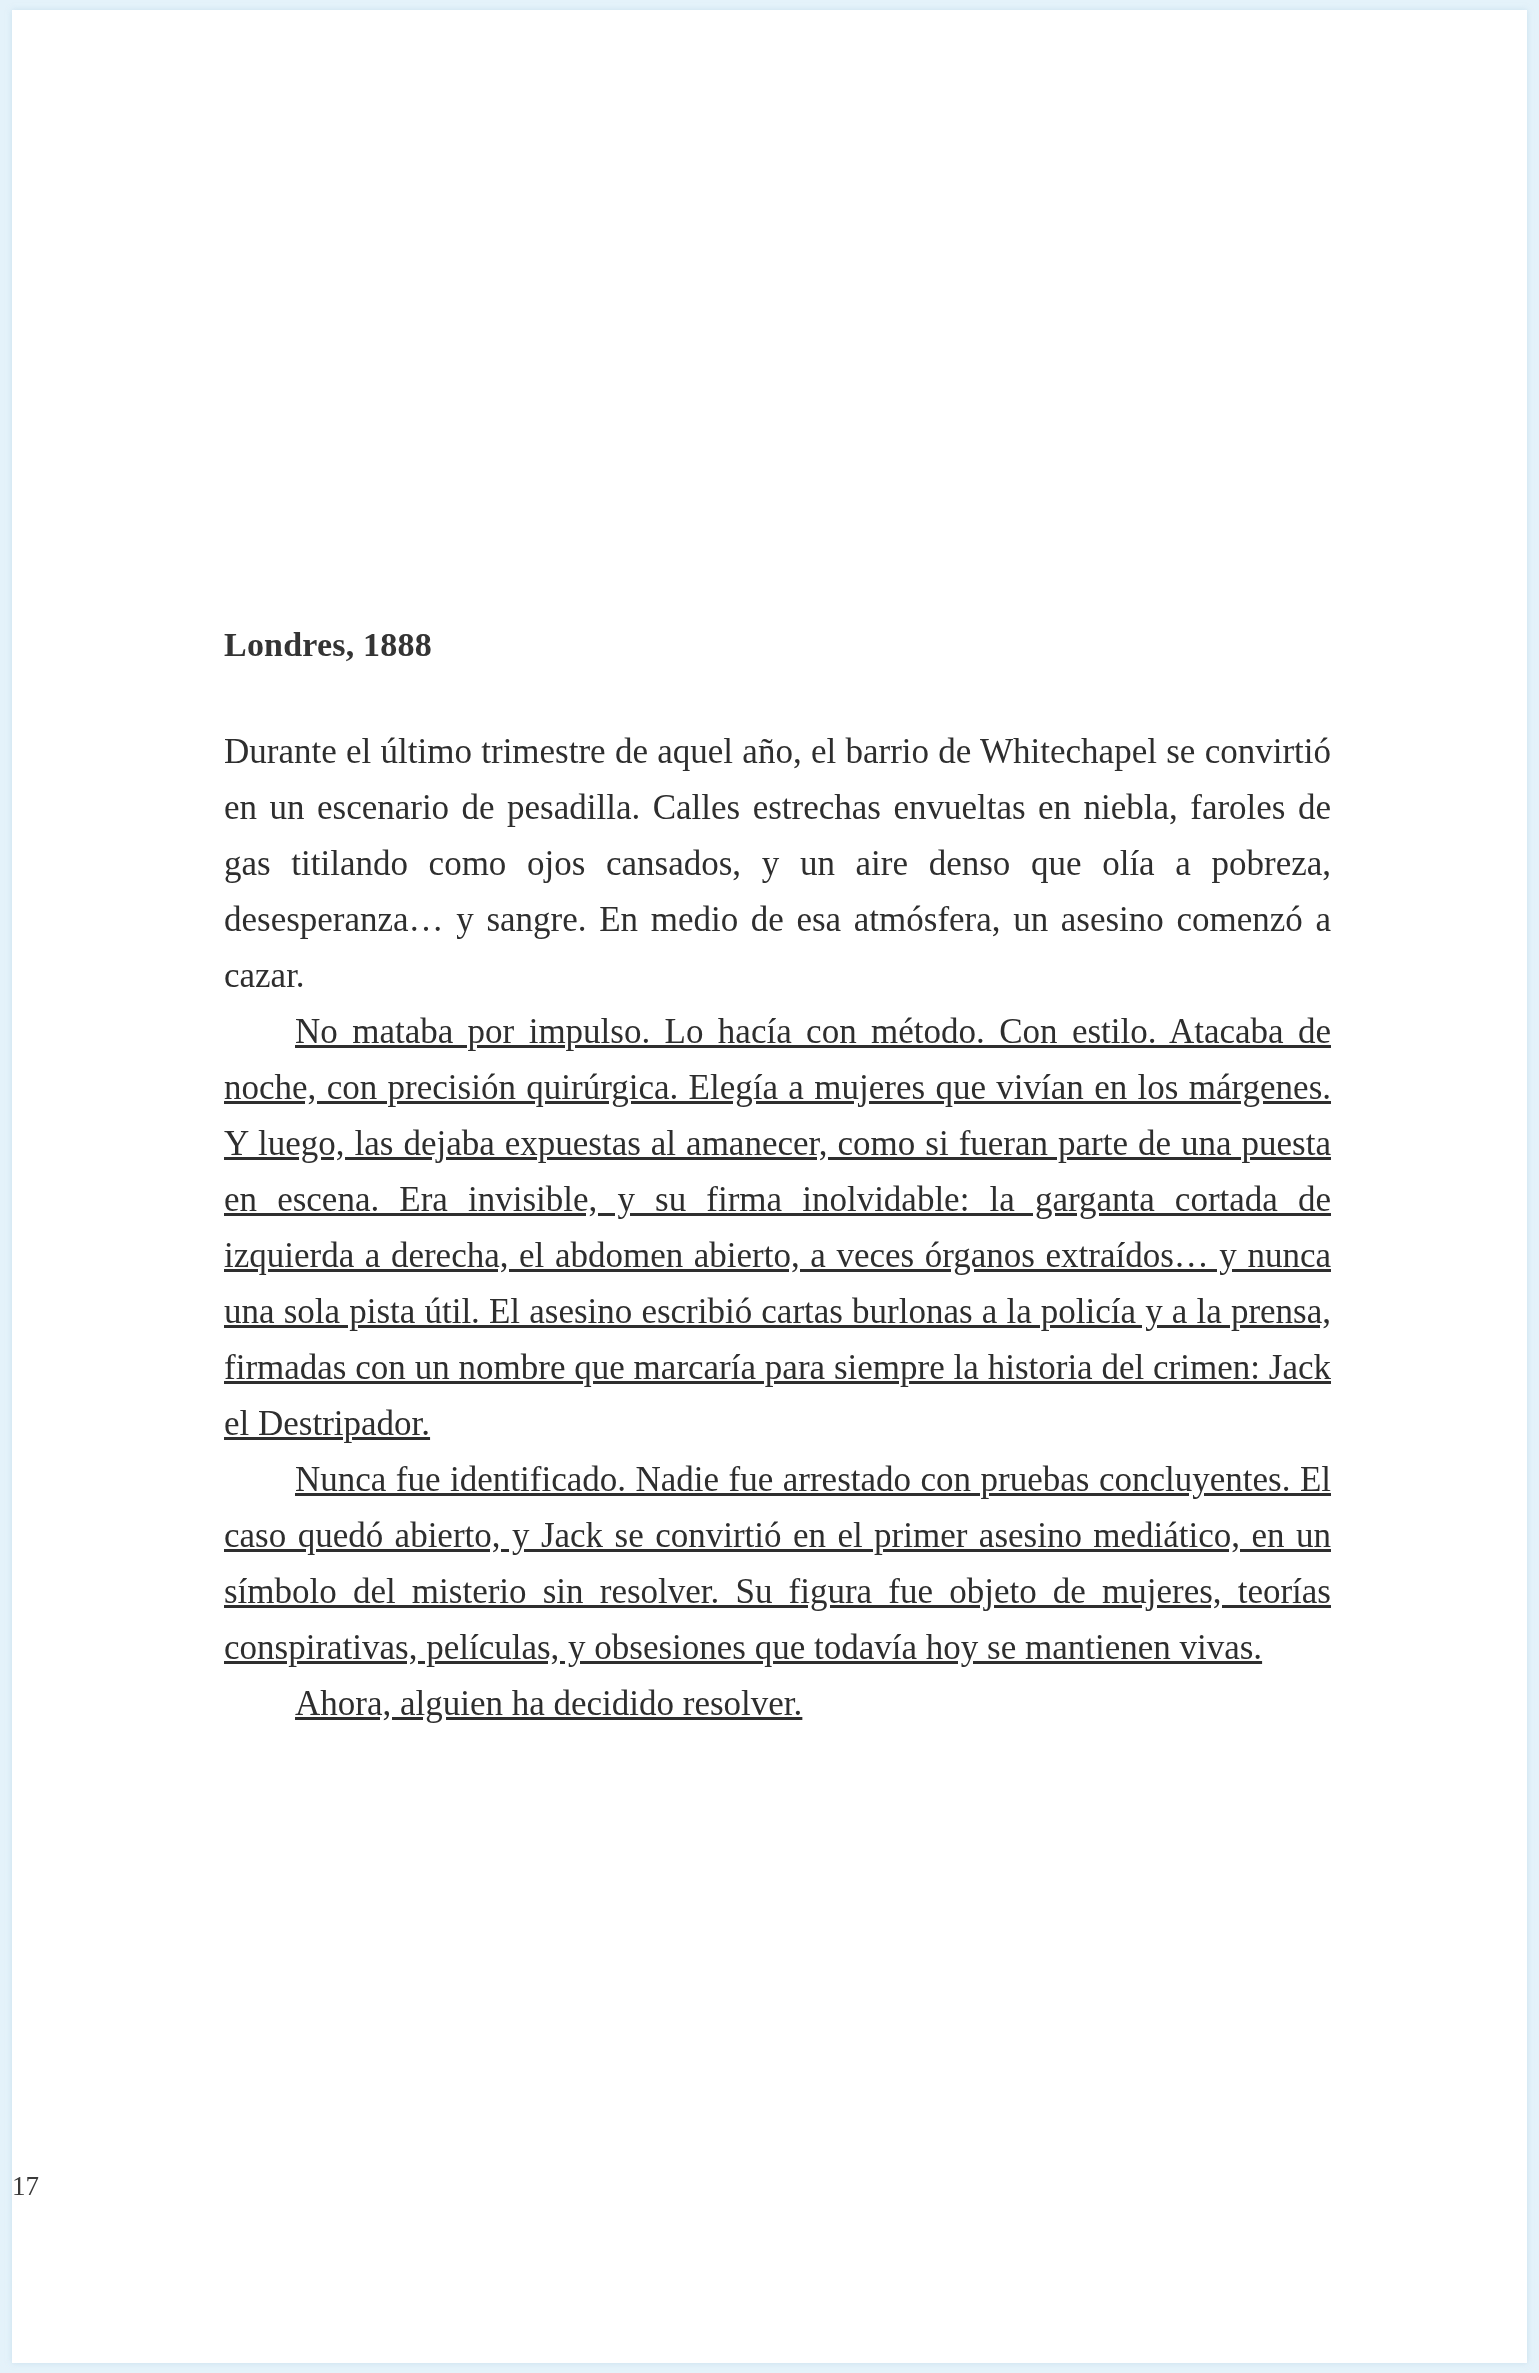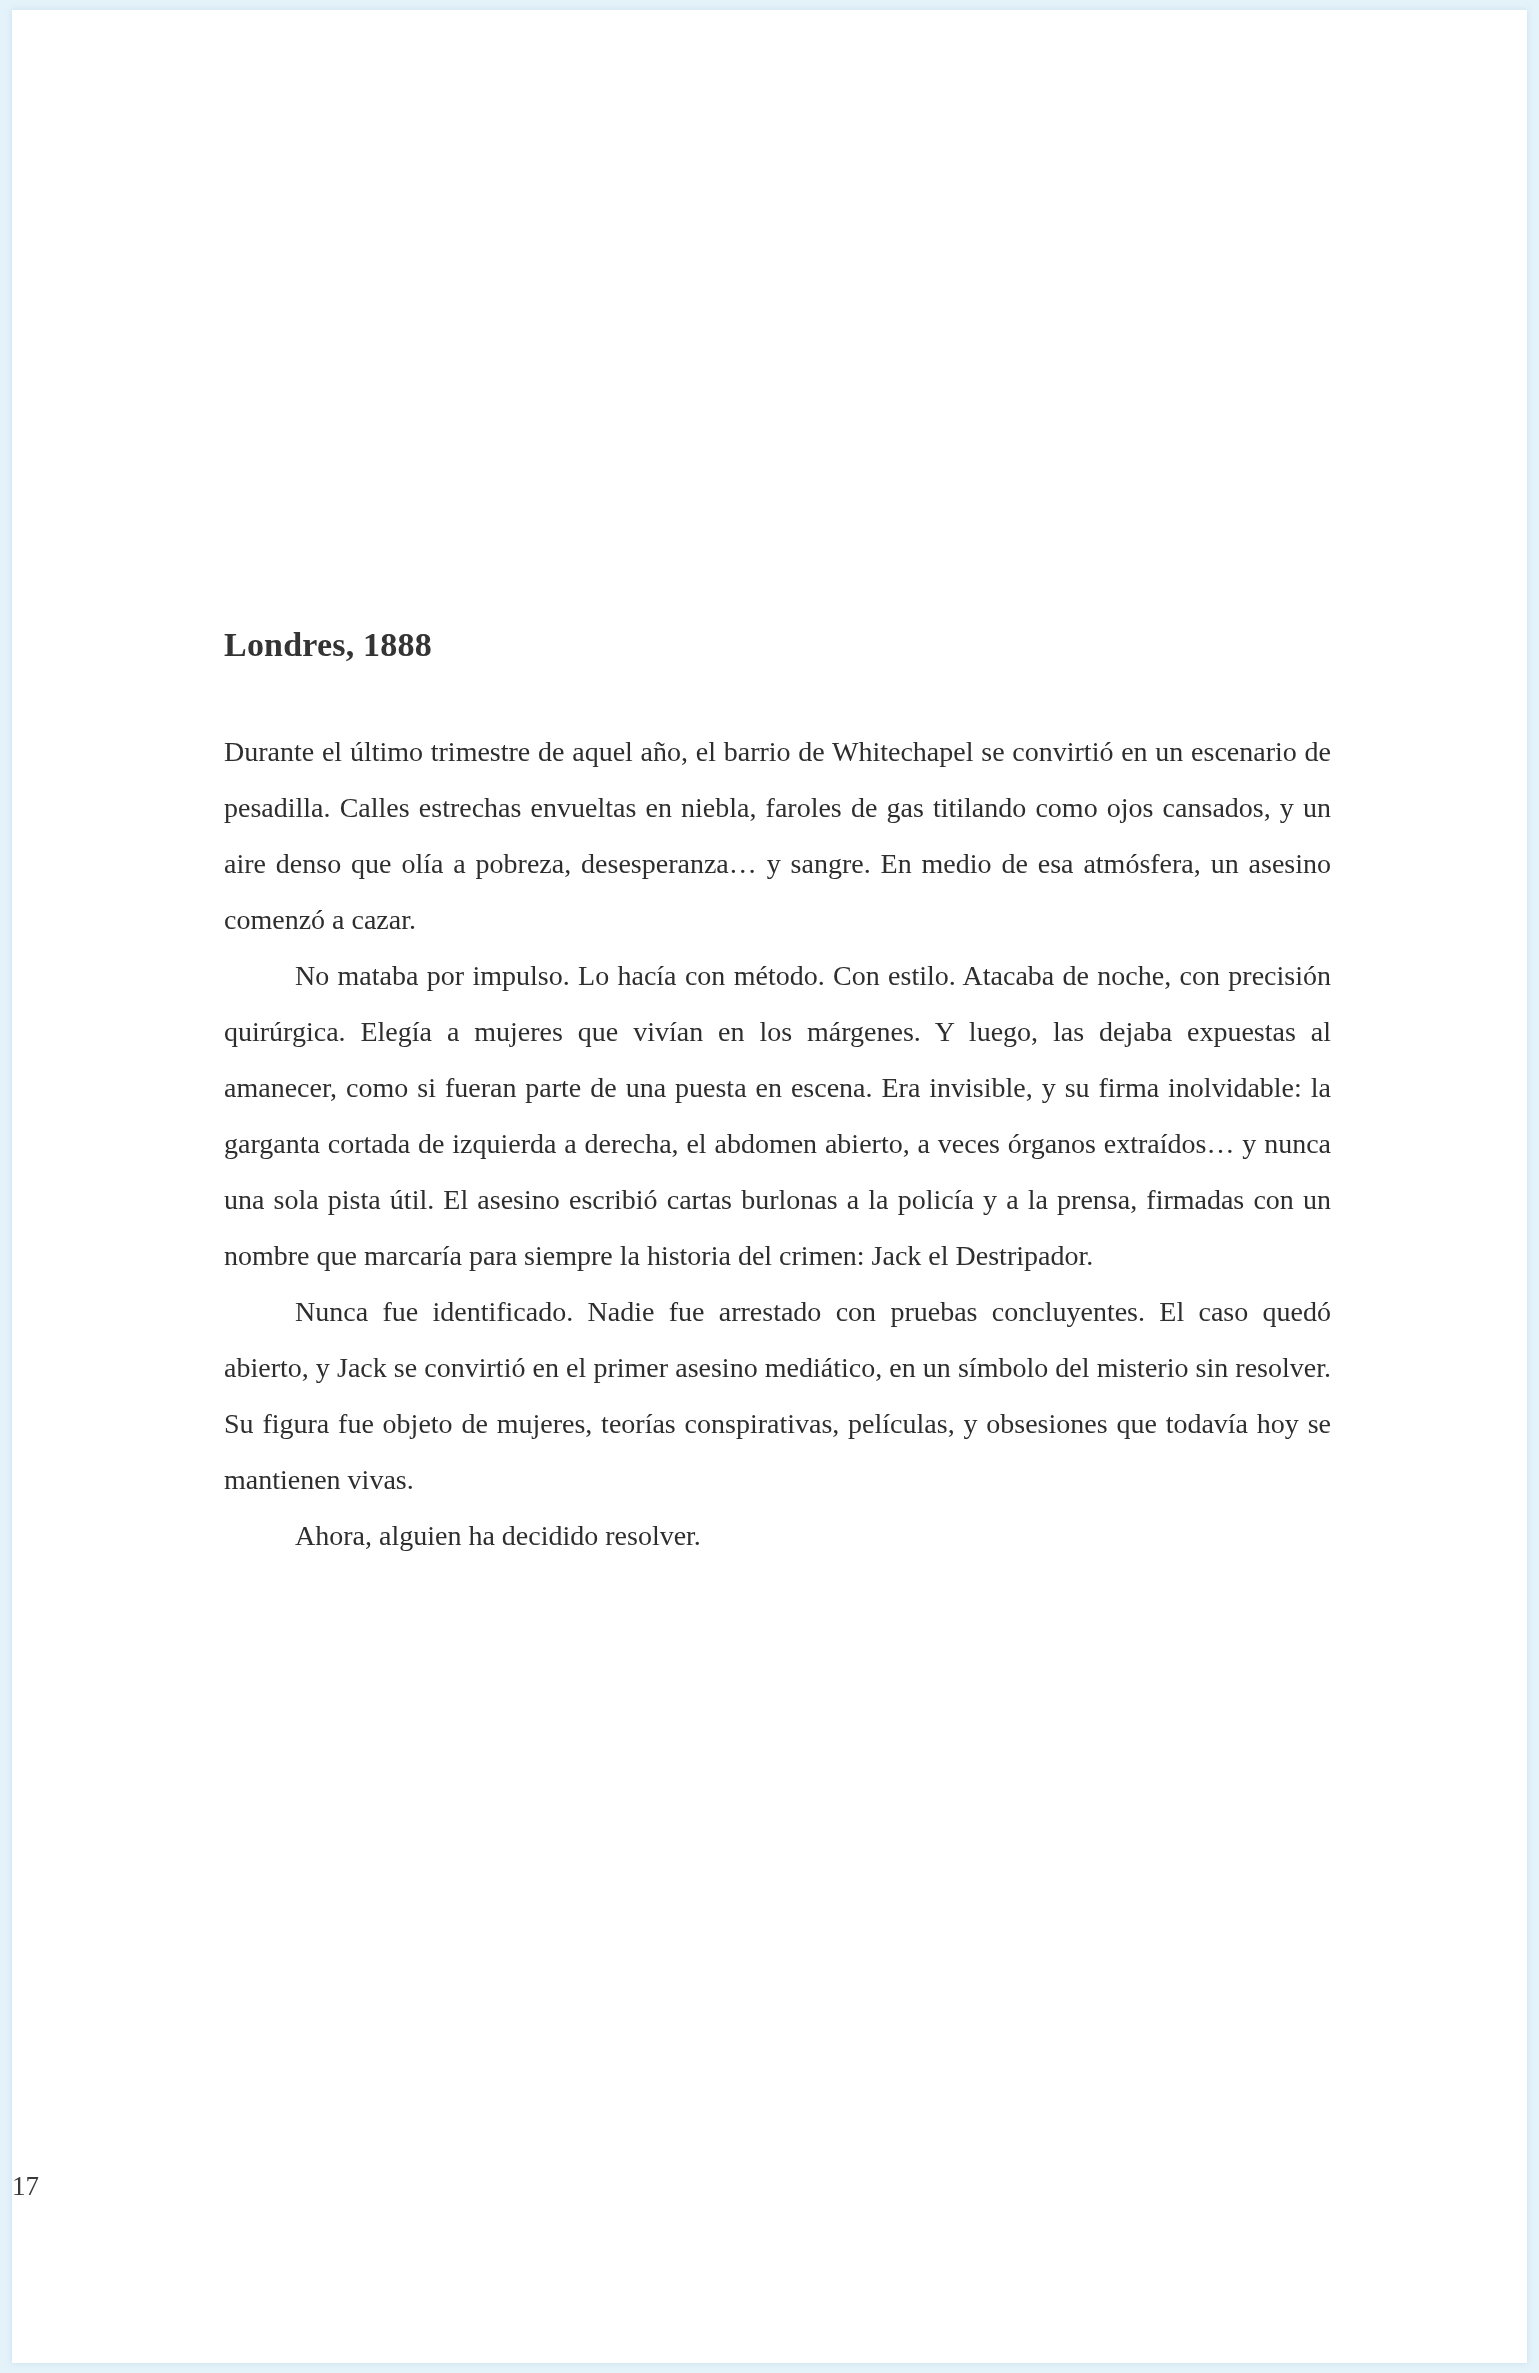--- a/index.html
+++ b/index.html
@@ -46,36 +46,37 @@
     font-size: 34px;
     line-height: 1.2;
     color: #343434;
     letter-spacing: 0.2px;
     margin: 0 0 58px 0;
     padding-left: 12px;
   }
 
   .body-copy {
     font-family: "Liberation Serif", "DejaVu Serif", serif;
-    font-size: 28px;
+    font-size: 35px;
     line-height: 56px;
     color: #2e2e2e;
     text-align: justify;
     text-justify: inter-word;
     padding-left: 12px;
     hyphens: manual;
   }
 
   .body-copy p {
     margin: 0;
     text-indent: 0;
   }
 
   .body-copy p.indented {
     text-indent: 71px;
+    text-decoration: underline;
   }
 
   .page-number {
     position: absolute;
     left: 0;
     top: 2161px;
     width: 1380px;
     text-align: left;
     font-family: "Liberation Serif", "DejaVu Serif", serif;
     font-size: 27px;

